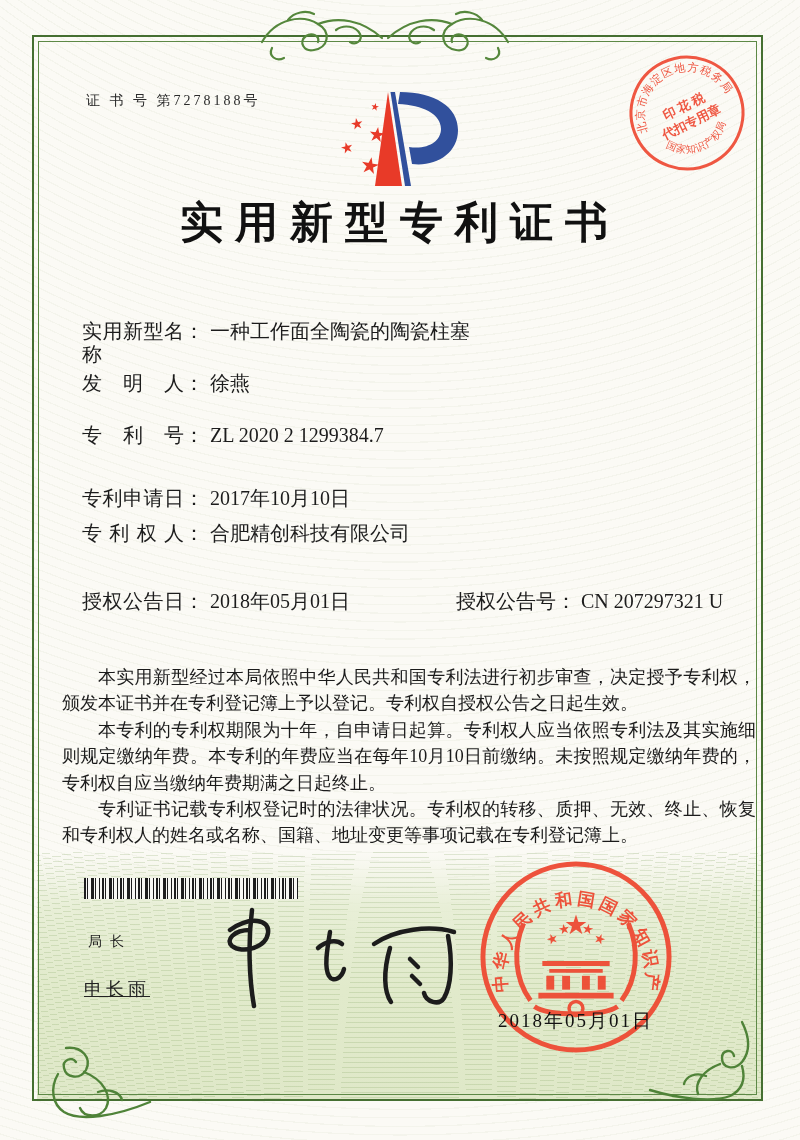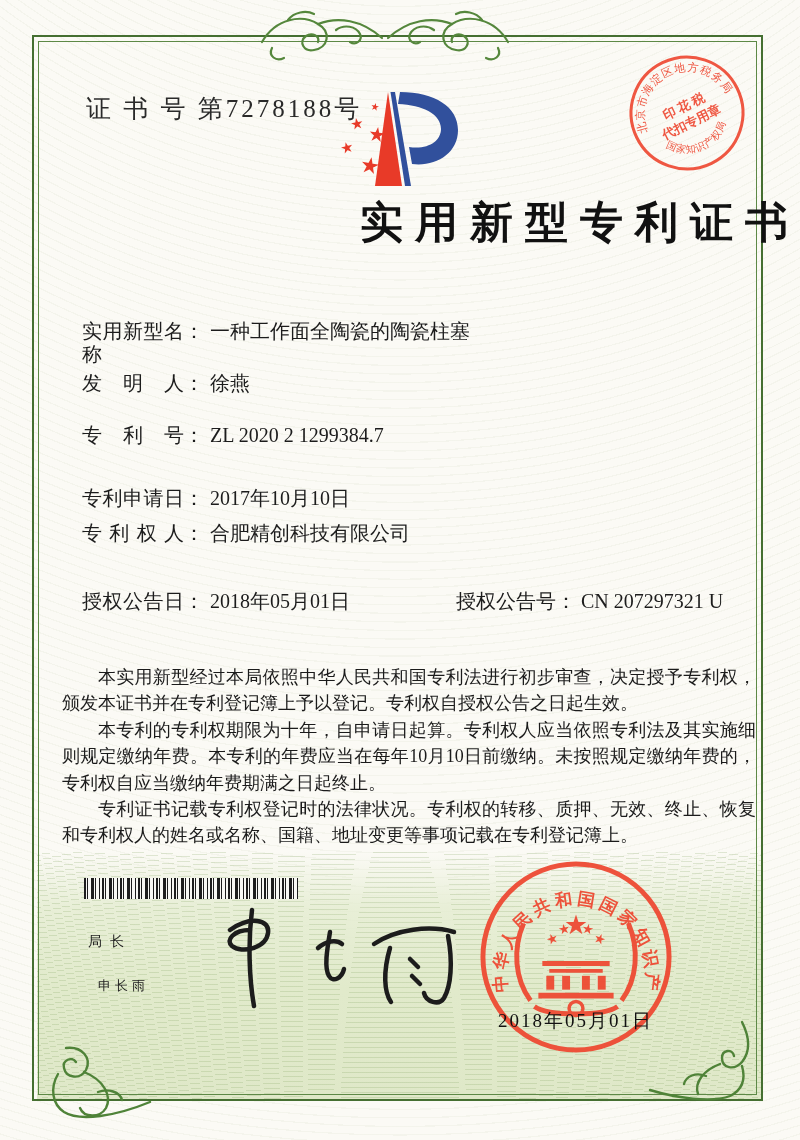--- a/index.html
+++ b/index.html
@@ -19,44 +19,44 @@
       linear-gradient(180deg, rgba(226,235,205,0) 0%, rgba(226,235,205,0.75) 22%, #e1eacb 55%, #dfe8c8 100%); }
 
   
   .frame-outer { position:absolute; left:32px; top:35px; width:731px; height:1066px;
     border:2px solid #456f31; }
   .frame-inner { position:absolute; left:38px; top:41px; width:719px; height:1054px;
     border:1px solid #5d8946; }
 
   .ornament { position:absolute; color:#55873c; }
 
-  .cert-no { position:absolute; left:86px; top:92px; font-size:25px; letter-spacing:3px; color:#2a2a2a; }
+  .cert-no { position:absolute; left:86px; top:92px; font-size:14px; letter-spacing:3px; color:#2a2a2a; }
 
   .logo { position:absolute; left:330px; top:84px; width:140px; height:118px; }
 
-  .title { position:absolute; left:0; top:194px; width:100%; text-align:right;
+  .title { position:absolute; left:0; top:194px; width:100%; text-align:center;
     font-size:43px; font-weight:bold; letter-spacing:12px; color:#111; }
   .frow { position:absolute; left:82px; font-size:20px; color:#1c1c1c; line-height:23px; }
   .flabel { display:inline-block; width:102px; text-align:justify; text-align-last:justify; vertical-align:top; }
   .fcolon { display:inline-block; vertical-align:top; }
   .fvalue { display:inline-block; margin-left:6px; white-space:pre-line; vertical-align:top; max-width:470px; }
   .auth-no { position:absolute; left:374px; top:0; white-space:nowrap;font-family:Liberation Serif, serif; }
 
   .bodytext { position:absolute; left:62px; top:664px; width:694px;
     font-size:18px; line-height:26.4px; color:#1b1b1b; text-align:justify; }
   .bodytext p { text-indent:2em; }
 
   .barcode { position:absolute; left:84px; top:878px; width:214px; height:21px;
     background:repeating-linear-gradient(90deg,
       #1d1d1d 0 2px, #f8f8f4 2px 3px, #1d1d1d 3px 4px, #f8f8f4 4px 7px,
       #1d1d1d 7px 10px, #f8f8f4 10px 11px, #1d1d1d 11px 12px, #f8f8f4 12px 15px,
       #1d1d1d 15px 16px, #f8f8f4 16px 18px); }
 
   .sig-role { position:absolute; left:88px; top:933px; font-size:14px; letter-spacing:8px; color:#222; }
-  .sig-name { position:absolute; left:98px; top:977px; font-size:13px; letter-spacing:4px; color:#222; }
+  .sig-name { position:absolute; left:84px; top:977px; font-size:18px; letter-spacing:4px; color:#222;text-decoration:underline; }
   .sig-hand { position:absolute; left:190px; top:896px; width:290px; height:125px; }
 
   .seal-top { position:absolute; left:626px; top:52px; width:122px; height:122px;
     transform:rotate(-26deg); opacity:0.92; }
   .seal-bottom { position:absolute; left:477px; top:858px; width:198px; height:198px; opacity:0.95; }
   .seal-date { position:absolute; left:498px; top:1008px; font-size:19px; color:#111; letter-spacing:2px; }
 
   .footer { position:absolute; left:0; top:1062px; width:100%; text-align:center;
     font-size:15px; letter-spacing:2px; color:#2c2c2c; }
 

